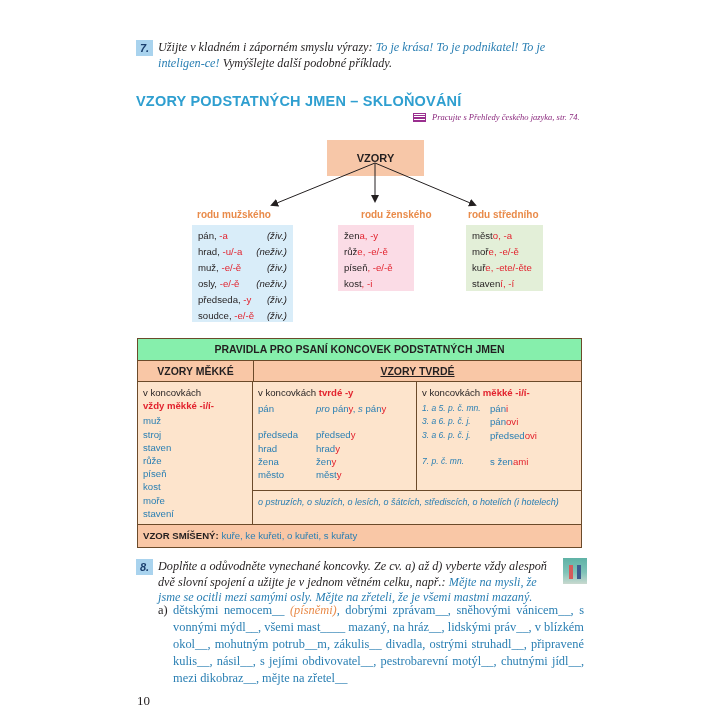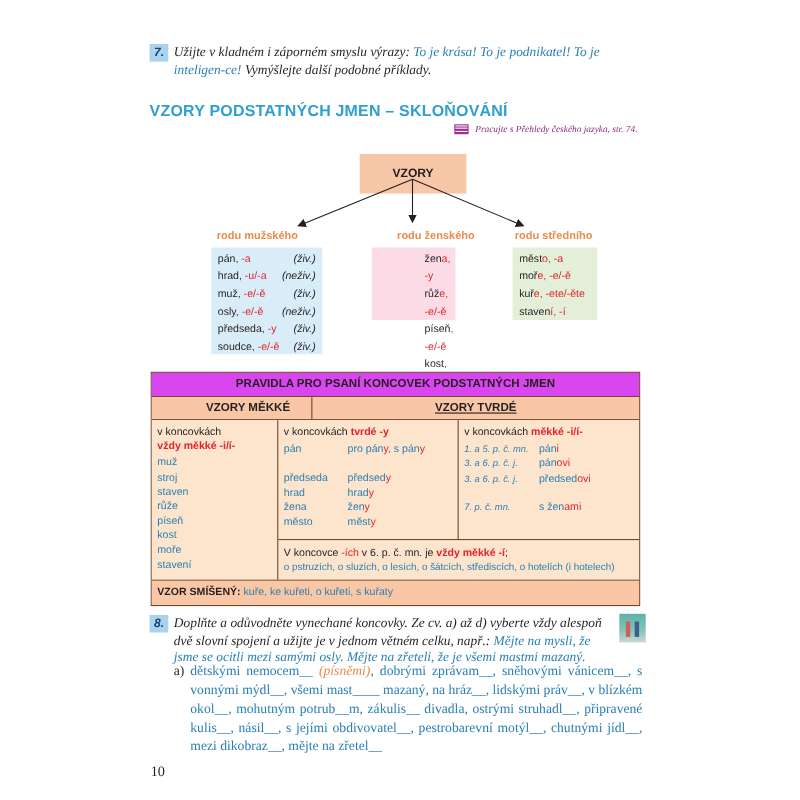--- a/index.html
+++ b/index.html
@@ -17,42 +17,42 @@
   .ref{left:413px;top:112px;font-size:8.5px;font-style:italic;color:#8b2a7e;display:flex;align-items:center;gap:6px;}
   .ref-icon{width:13px;height:9px;background:#9a2f8f;display:flex;flex-direction:column;justify-content:space-around;padding:1px 0;box-sizing:border-box;}
   .ref-icon i{display:block;height:1px;background:#fff;margin:0 1px;}
   .vzory-box{left:327px;top:140px;width:97px;height:36px;background:#f7c7a8;font-size:11px;font-weight:bold;display:flex;align-items:center;justify-content:center;color:#231f20;}
   svg.arrows{position:absolute;left:0;top:0;}
   .gender{font-size:10px;font-weight:bold;color:#e98b4a;}
   .g-box{font-size:9.6px;line-height:16px;padding:3px 6px;box-sizing:border-box;}
   .g-box .row{display:flex;justify-content:space-between;}
   .g-box .row span.note{font-style:italic;}
   .mask{left:192px;top:225px;width:101px;height:97px;background:#d9edf9;}
-  .fem{left:338px;top:225px;width:76px;height:66px;background:#fbdce6;padding-left:48px;}
+  .fem{left:338px;top:225px;width:76px;height:66px;background:#fbdce6;}
   .neu{left:466px;top:225px;width:77px;height:66px;background:#e3efd8;}
   
   .rules{left:137px;top:338px;width:445px;border:1px solid #6b4a2a;box-sizing:border-box;font-size:9.6px;}
-  .rules-head{background:#d946ef;text-align:center;font-weight:bold;font-size:10.5px;height:21px;line-height:21px;border-bottom:1px solid #6b4a2a;color:#231f20;}
+  .rules-head{background:#86efac;text-align:center;font-weight:bold;font-size:10.5px;height:21px;line-height:21px;border-bottom:1px solid #6b4a2a;color:#231f20;}
   .rules-sub{display:flex;background:#f9c7a6;height:20px;border-bottom:1px solid #6b4a2a;}
   .rules-sub div{font-weight:bold;font-size:10.5px;line-height:20px;text-align:center;}
-  .col-soft{width:115px;border-right:1px solid #6b4a2a;margin-left:30px;}
+  .col-soft{width:115px;border-right:1px solid #6b4a2a;}
   .col-hard{flex:1;text-decoration:underline;}
   .rules-body{display:flex;background:#fde4cc;border-bottom:1px solid #6b4a2a;}
   .soft-cell{width:115px;border-right:1px solid #6b4a2a;padding:4px 5px;box-sizing:border-box;line-height:13.2px;}
   .hard-wrap{flex:1;display:flex;flex-direction:column;}
   .hard-top{display:flex;border-bottom:1px solid #6b4a2a;height:108px;}
   .hard-y{width:164px;border-right:1px solid #6b4a2a;padding:4px 5px;box-sizing:border-box;line-height:13.2px;}
   .hard-i{flex:1;padding:4px 5px;box-sizing:border-box;line-height:13.2px;}
   .pair{display:flex;}
   .pair .a{width:58px;}
   .pair .b{}
   .ipair{display:flex;align-items:flex-end;}
   .ipair .a{width:68px;font-style:italic;font-size:8.5px;color:#2a7fb3;}
   .hard-bottom{padding:5px 5px;line-height:13.2px;}
-  .it{}
+  .it{font-style:italic;}
   .bold{font-weight:bold;}
   .rules-mixed{background:#f9c7a6;padding:4px 5px;height:22px;box-sizing:border-box;line-height:14px;}
   .gap{height:13px;}
   
   .ex8{left:136px;top:559px;width:420px;font-size:12.2px;line-height:15.5px;font-style:italic;}
   .ex8 .num{position:absolute;left:0;top:0;}
   .ex8 .txt{margin-left:22px;}
   .photo{left:563px;top:558px;width:24px;height:26px;background:linear-gradient(180deg,#5fb2a6 0%,#7fc3b8 55%,#c9d9cf 100%);}
   .photo i{position:absolute;width:4px;height:14px;top:7px;}
   .ex8a{left:158px;top:602px;width:426px;font-size:12.4px;line-height:17px;text-align:justify;}
@@ -201,21 +201,20 @@
               <span class="blue">předsed<span class="red">ovi</span></span>
             </div>
           <div class="gap"></div>
           <div class="ipair">
               <span class="a">7. p. č. mn.</span>
               <span class="blue">s žen<span class="red">ami</span></span>
             </div>
         </div>
       </div>
       <div class="hard-bottom">
-        <div><span>V koncovce </span><span class="red">-ích</span><span> v 6. p. č. mn. je </span><span class="red bold">vždy měkké -í</span><span>;</span></div>
         <div class="blue it" style="font-size:9px;">o pstruzích, o sluzích, o lesích, o šátcích, střediscích, o hotelích (i hotelech)</div>
       </div>
     </div>
   </div>
   <div class="rules-mixed">
     <span class="bold">VZOR SMÍŠENÝ:</span>
     <span class="blue">kuře, ke kuřeti, o kuřeti, s kuřaty</span>
   </div>
 </div>
 

